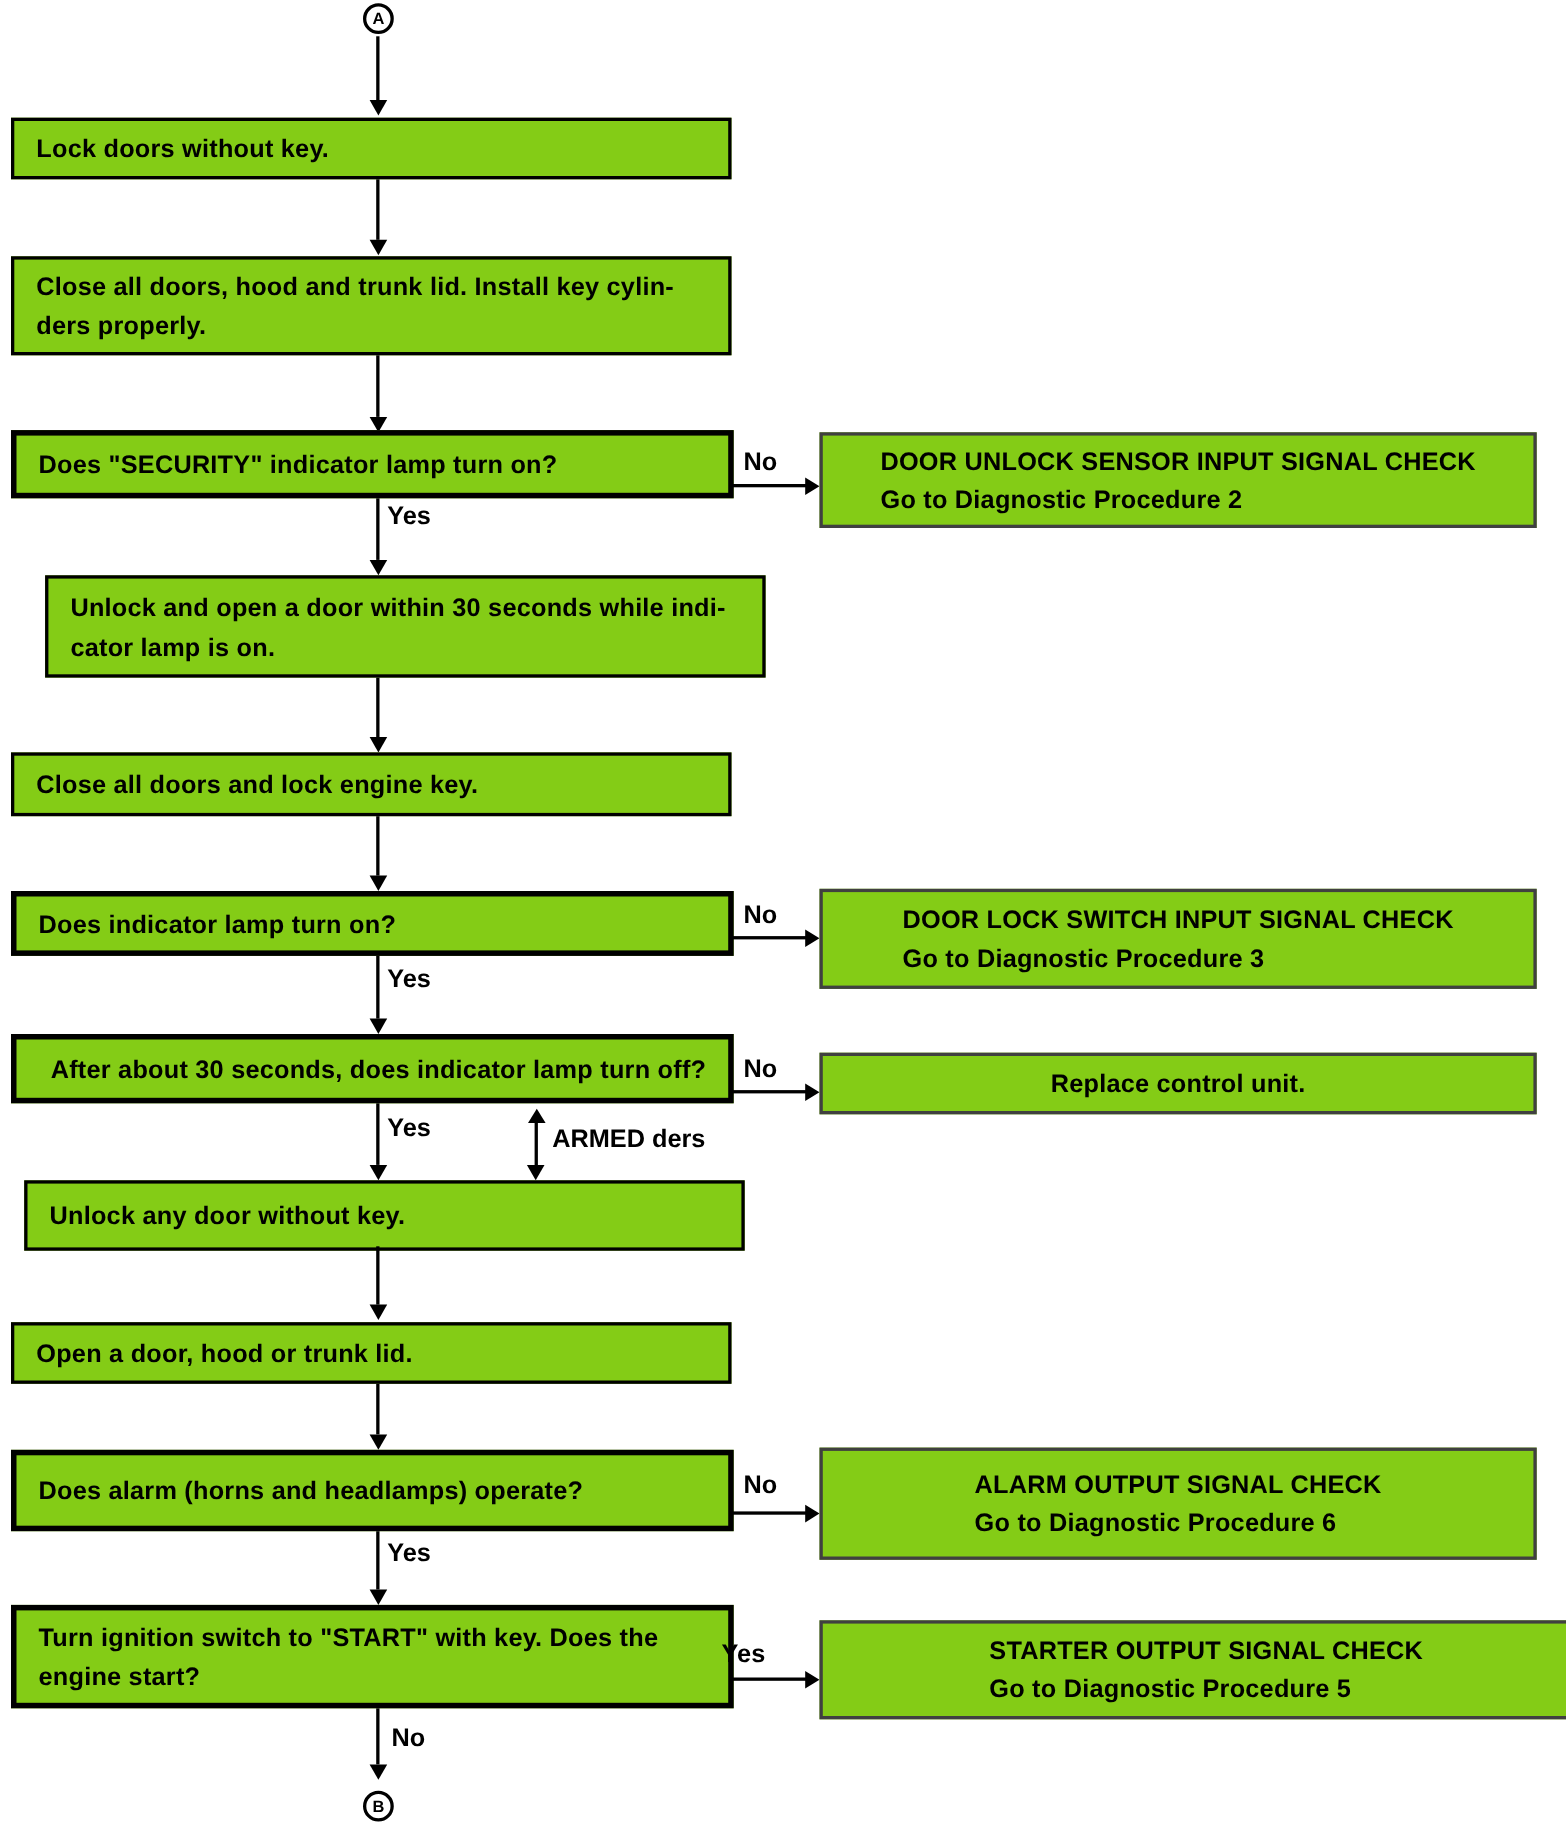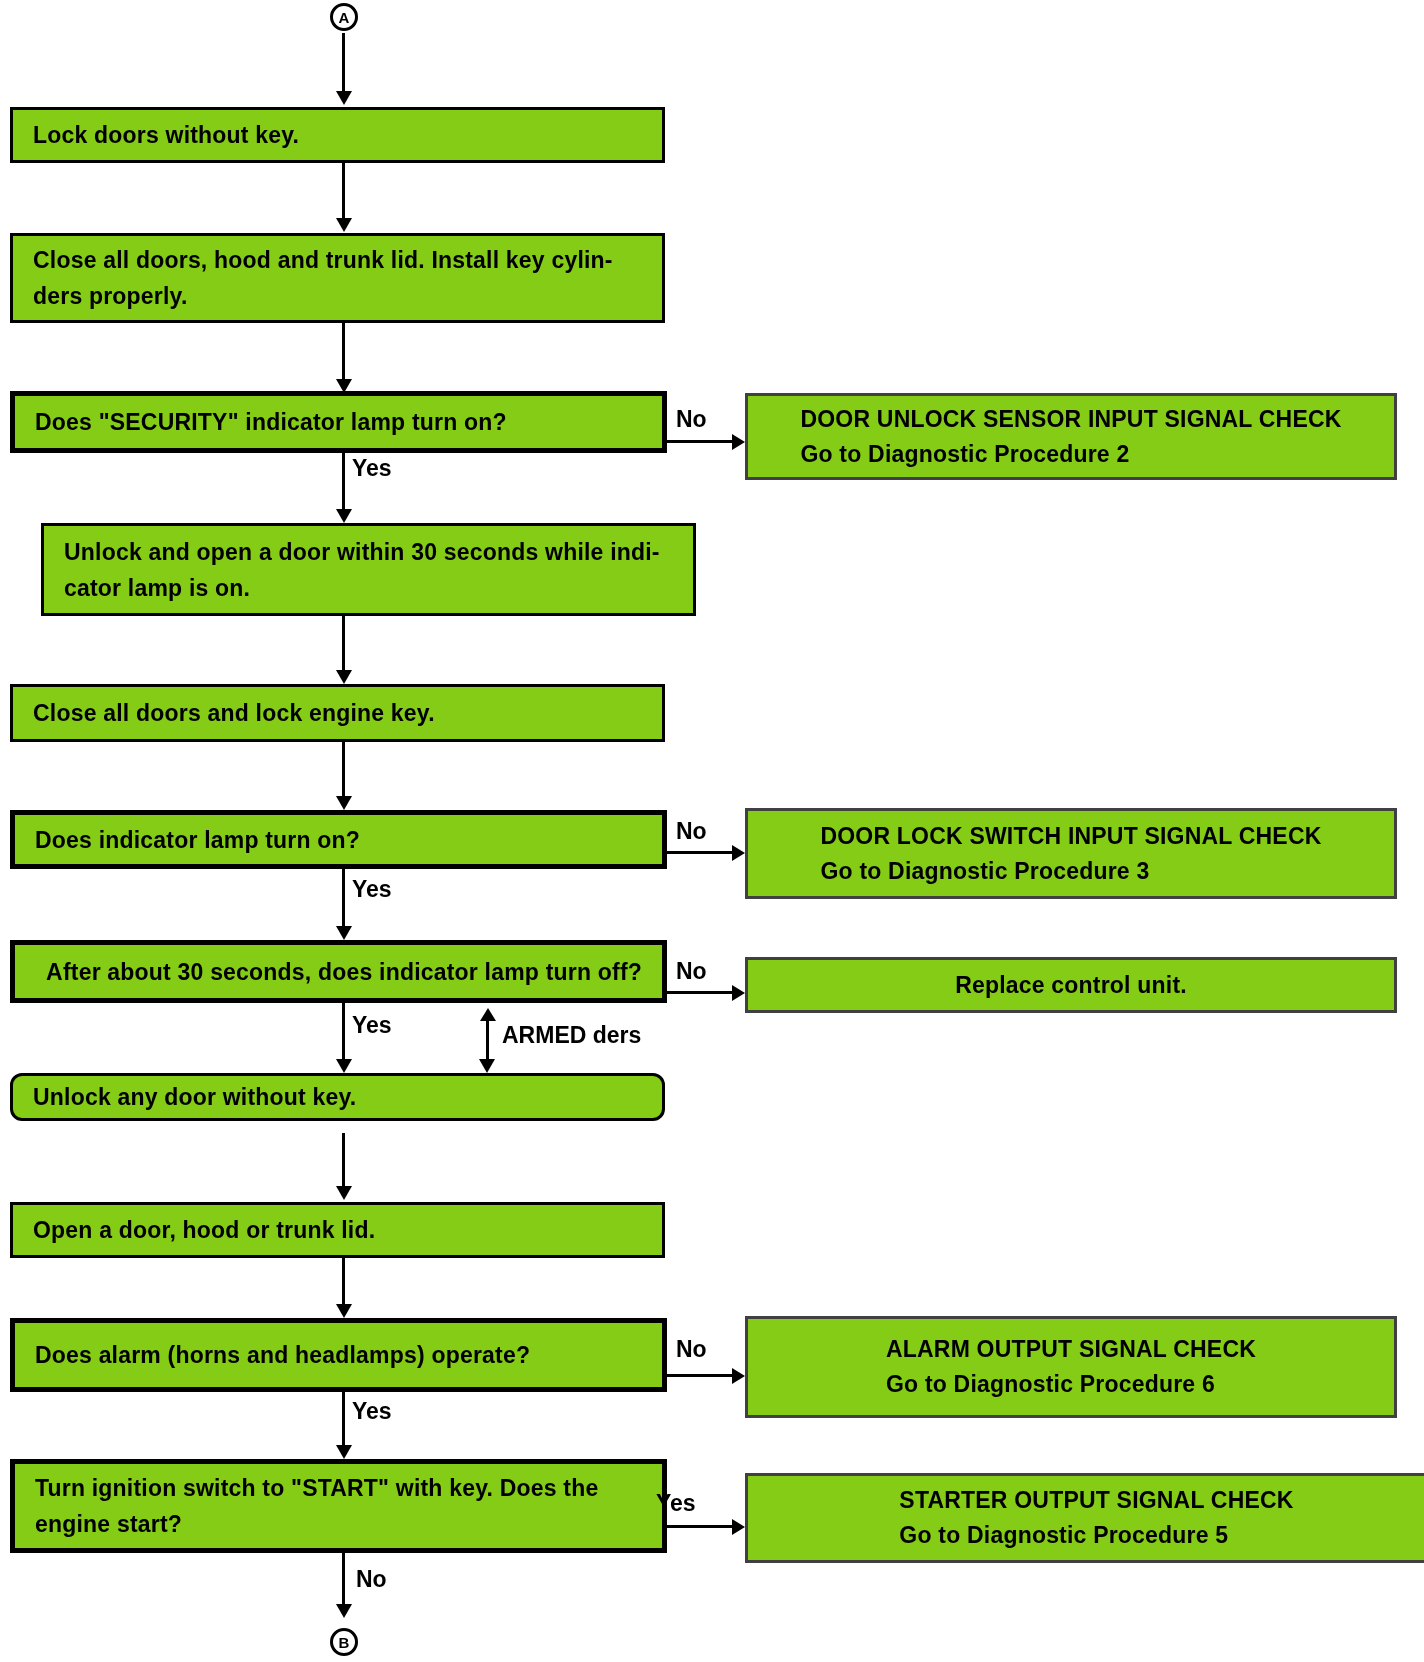--- a/index.html
+++ b/index.html
@@ -95,21 +95,21 @@
   </div>
   <div class="lbl" style="left:352px;top:1012px;">Yes</div>
   <div class="vline" style="left:342px;top:1003px;height:56px;"></div>
   <div class="ah-down" style="left:336px;top:1059px;"></div>
 
   <div class="ah-up" style="left:480px;top:1008px;"></div>
   <div class="vline" style="left:486px;top:1019px;height:42px;"></div>
   <div class="ah-down" style="left:479px;top:1059px;"></div>
   <div class="lbl" style="left:502px;top:1022px;">ARMED ders</div>
 
-  <div class="pbox" style="left:10px;top:1073px;width:655px;height:48px;border-radius:12px;">
+  <div class="pbox" style="left:22px;top:1073px;width:655px;height:64px;">
     <div class="btext">Unlock any door without key.</div>
   </div>
   <div class="vline" style="left:342px;top:1133px;height:53px;"></div>
   <div class="ah-down" style="left:336px;top:1186px;"></div>
 
   <div class="pbox" style="left:10px;top:1202px;width:655px;height:56px;">
     <div class="btext">Open a door, hood or trunk lid.</div>
   </div>
   <div class="vline" style="left:342px;top:1258px;height:46px;"></div>
   <div class="ah-down" style="left:336px;top:1304px;"></div>

